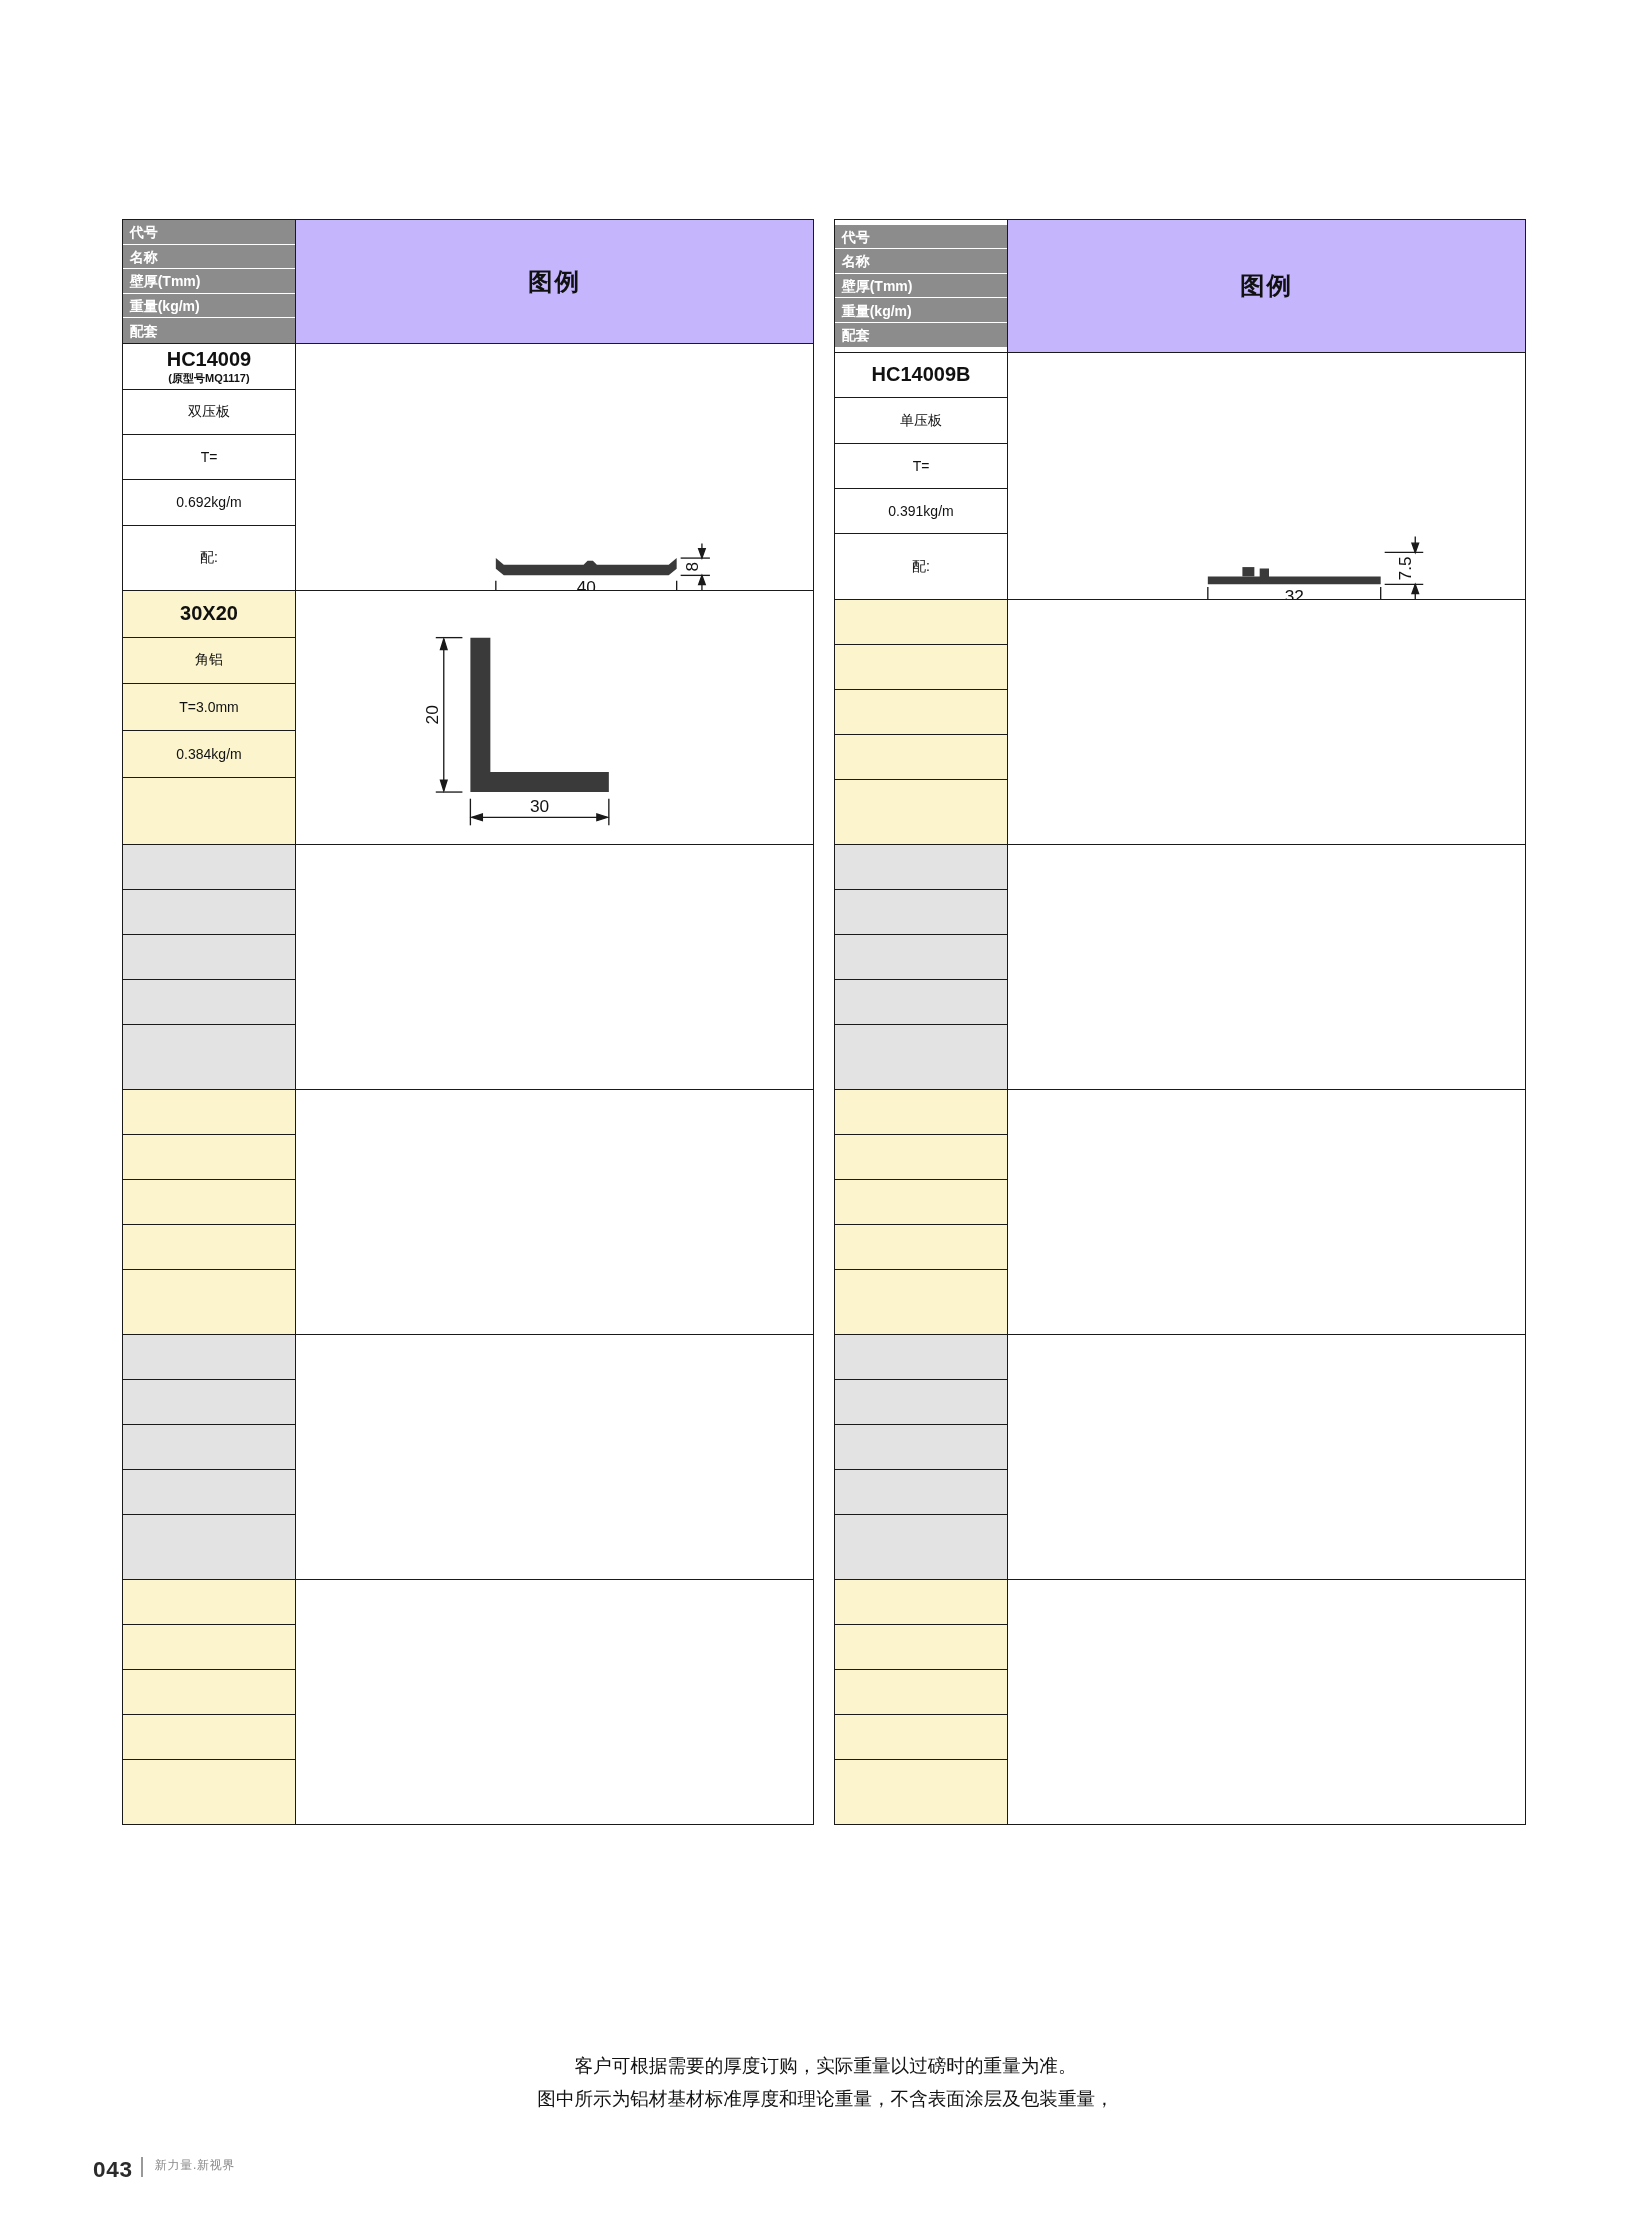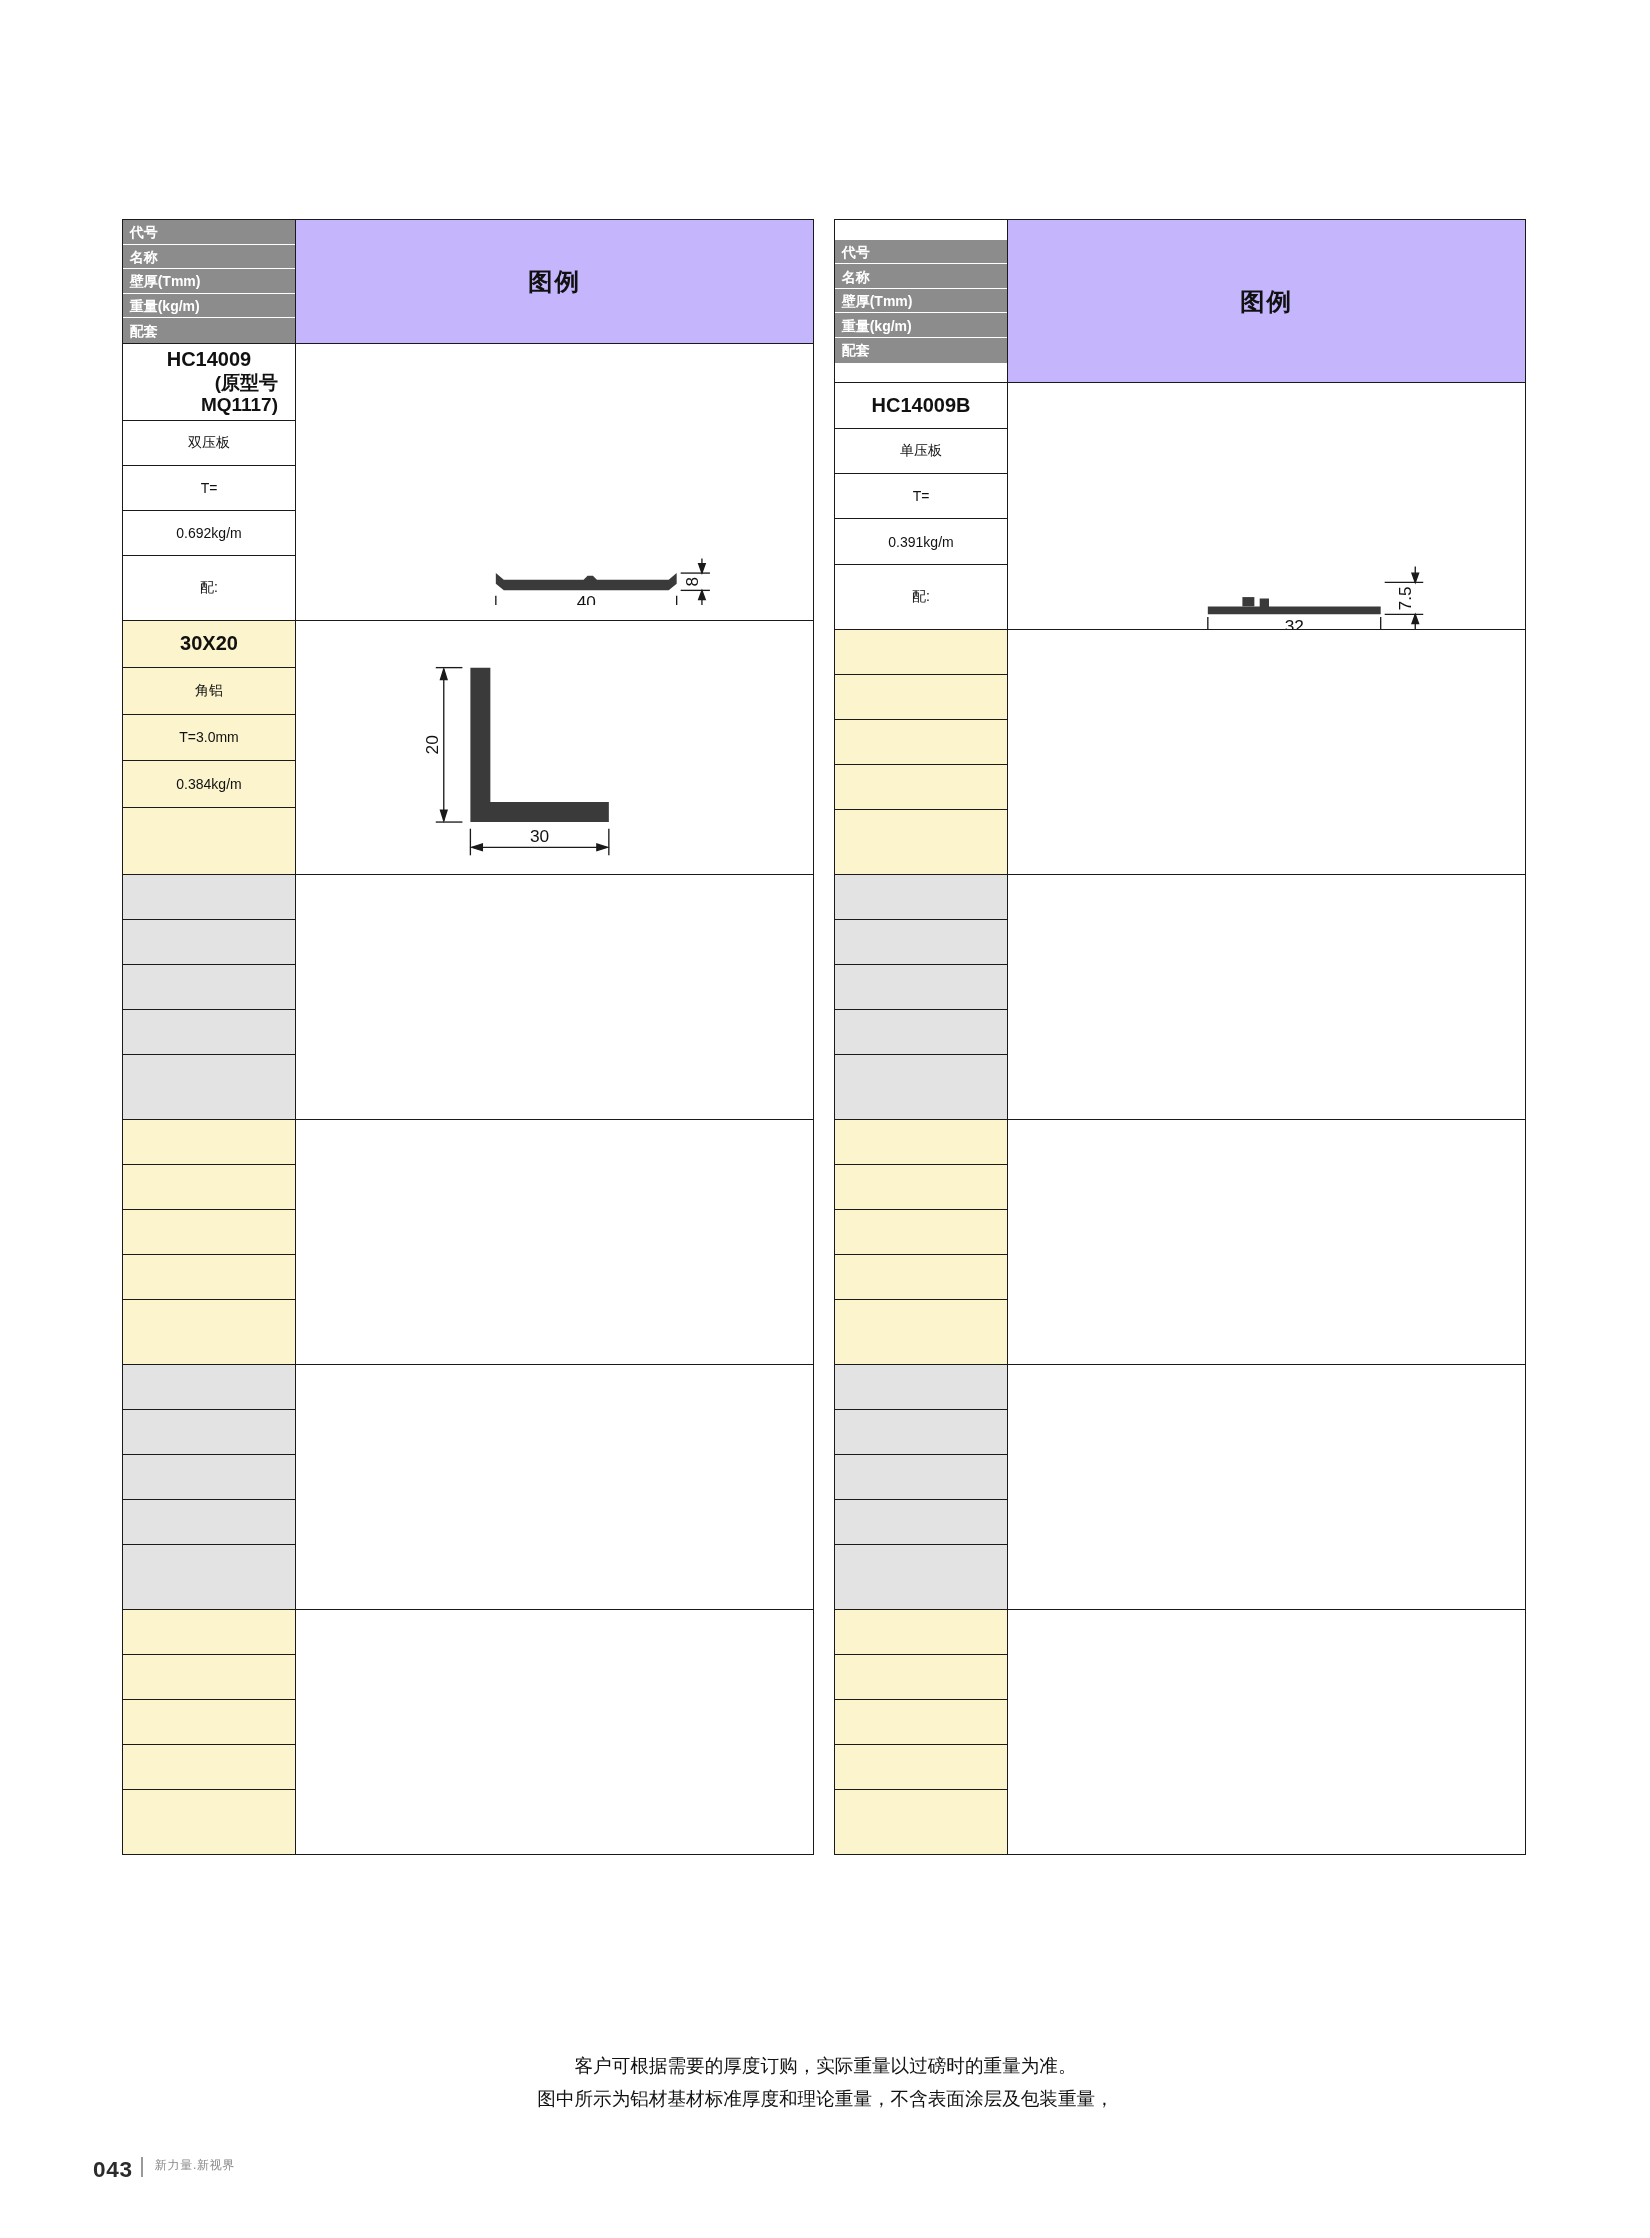--- a/index.html
+++ b/index.html
@@ -76,23 +76,22 @@
     height: 45px;
     box-sizing: border-box;
   }
   .cell-label.code {
     font-weight: bold;
     font-size: 20px;
     line-height: 1.18;
     padding: 4px 17px;
   }
   .cell-label.code .sub {
-    font-size: 19px;
+    font-size: 11px;
     display: block;
-    text-align: right;
   }
   .cell-label.tall { height: 65px; }
   .yellow { background: #fbf4cd; text-align: center; }
   .grey   { background: #e3e3e3; }
   .white  { background: #ffffff; }
   .fig {
     background: #ffffff;
     position: relative;
   }
   .figbox {

